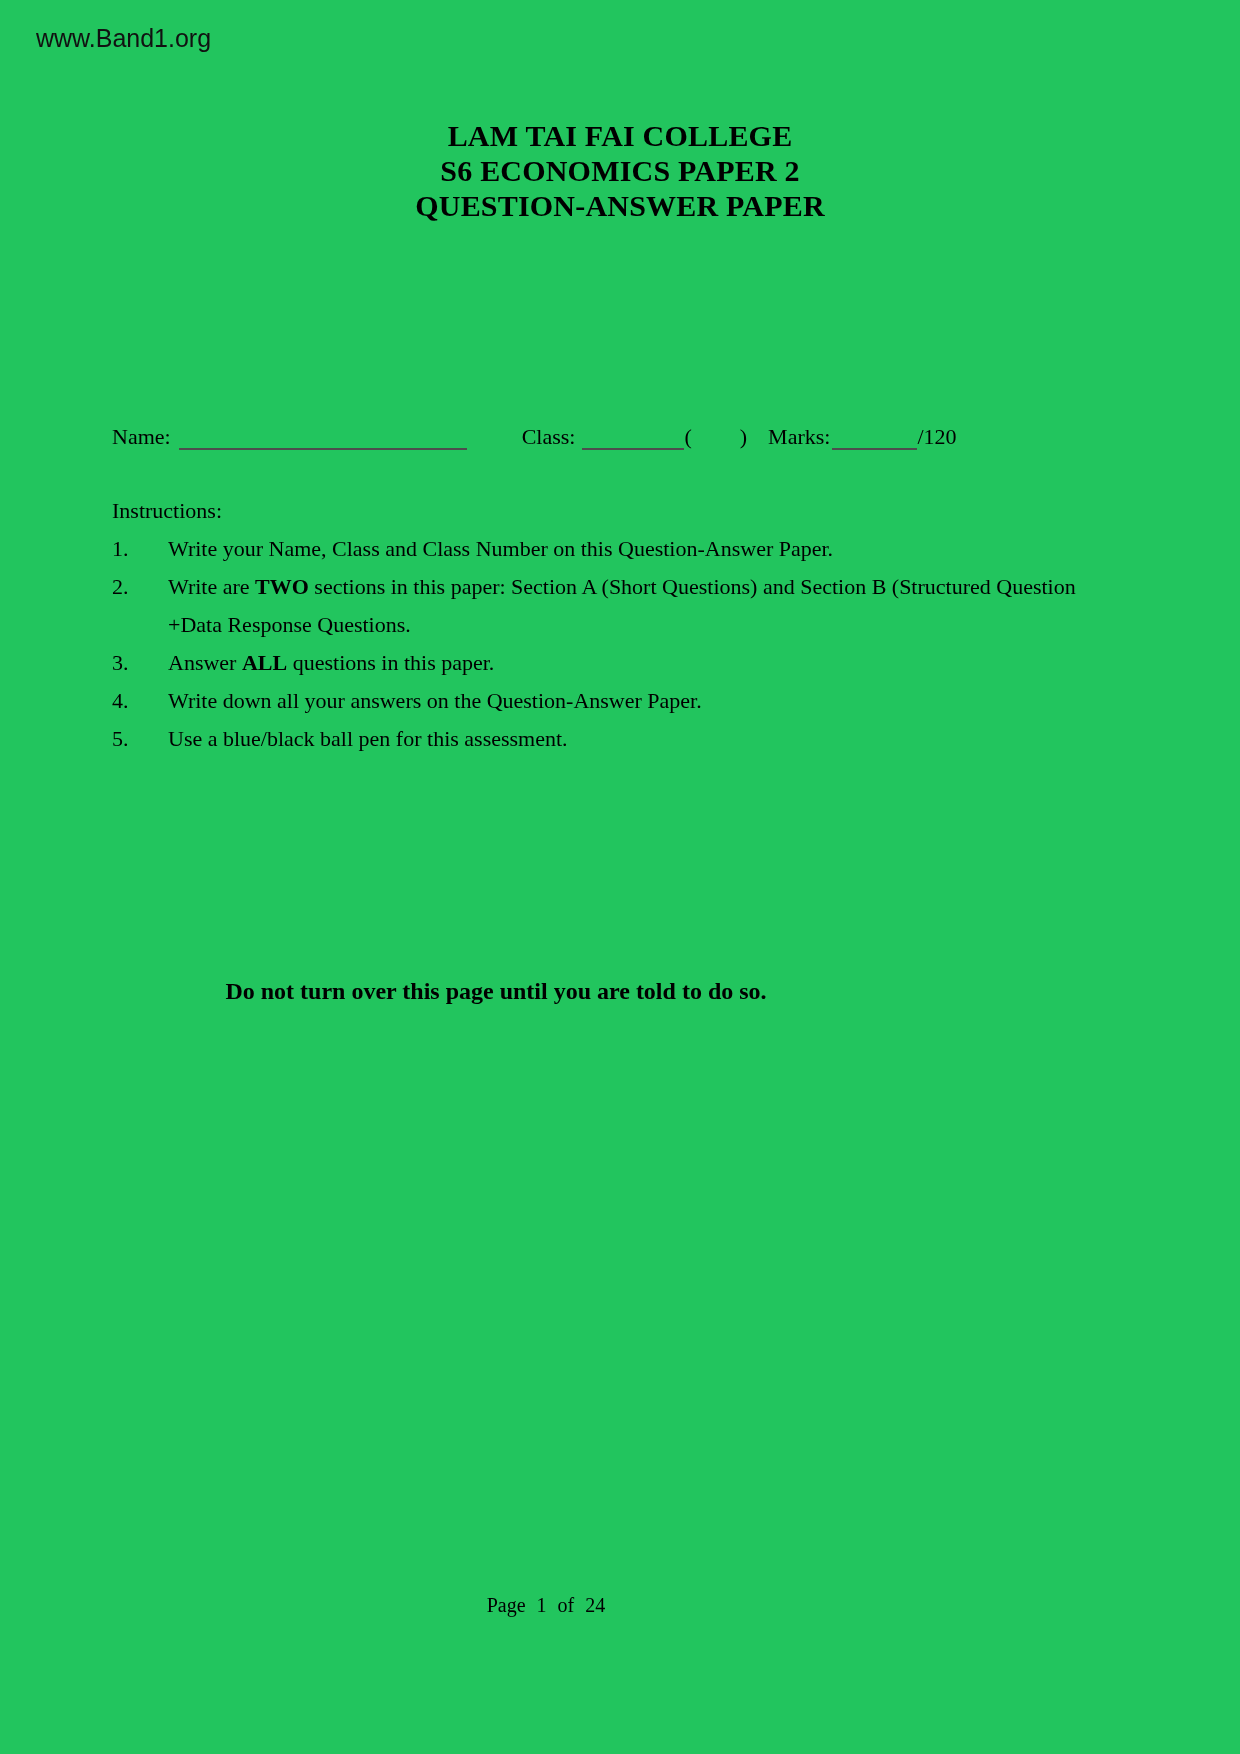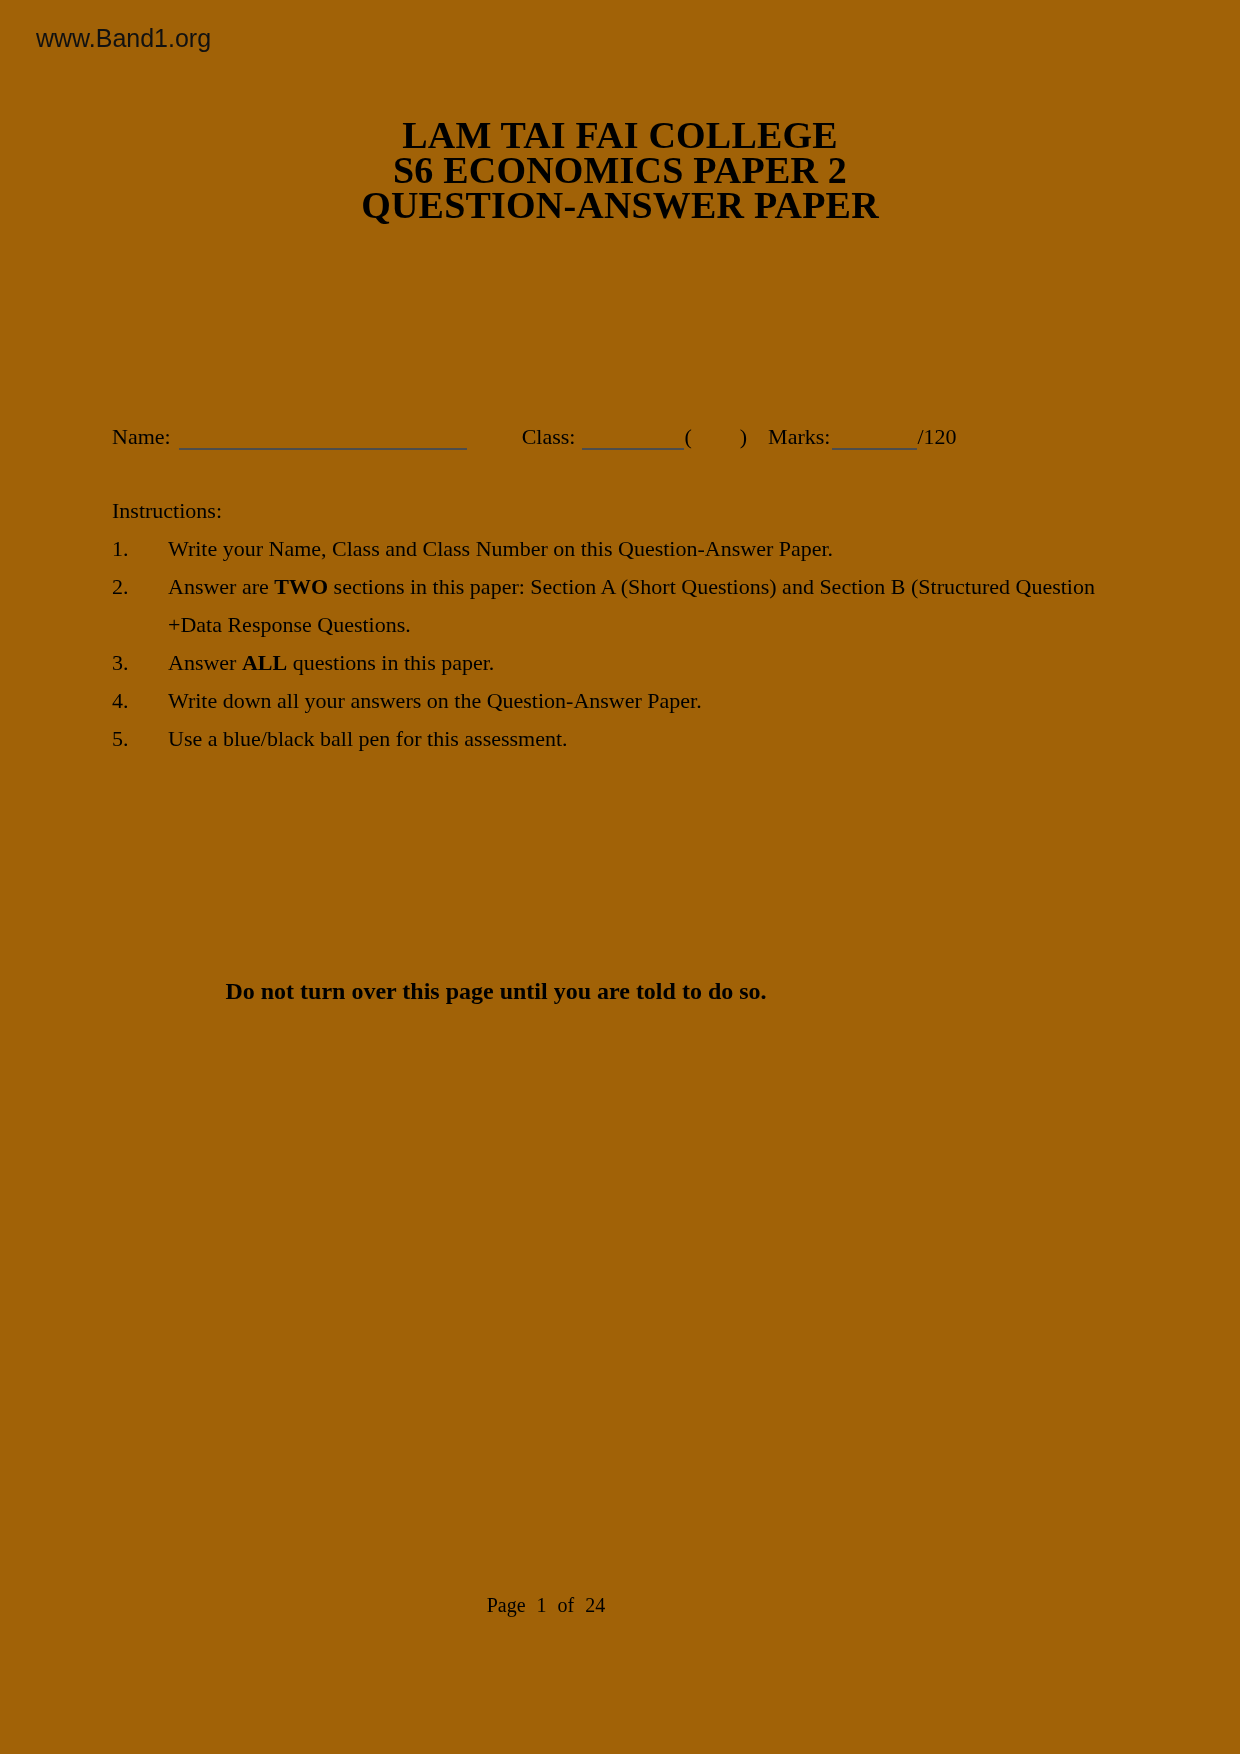--- a/index.html
+++ b/index.html
@@ -4,41 +4,41 @@
 <style>
   html, body {
     margin: 0;
     padding: 0;
     background: #ffffff;
   }
   .page {
     position: relative;
     width: 1240px;
     height: 1754px;
-    background: #a16207;
+    background: #22c55e;
     color: #000000;
     font-family: "Liberation Serif", "DejaVu Serif", serif;
     overflow: hidden;
   }
   .watermark {
     position: absolute;
     left: 36px;
     top: 24px;
     font-family: "Liberation Sans", "DejaVu Sans", sans-serif;
     font-size: 25px;
     color: #111111;
   }
   .title-block {
     position: absolute;
     left: 0;
     top: 118px;
     width: 1240px;
     text-align: center;
     font-weight: bold;
-    font-size: 38px;
+    font-size: 30px;
     line-height: 35px;
     letter-spacing: 0.2px;
   }
   .meta-block {
     position: absolute;
     left: 112px;
     top: 310px;
     font-size: 22px;
     line-height: 36px;
   }
@@ -128,21 +128,21 @@
 
   <div class="instructions-block">
     <div class="inst-heading">Instructions:</div>
     <div>
         <div class="inst-item">
           <span class="inst-num">1.</span>
           <span class="inst-text"><span>Write your Name, Class and Class Number on this Question-Answer Paper.</span></span>
         </div>
         <div class="inst-item">
           <span class="inst-num">2.</span>
-          <span class="inst-text"><span>Answer are </span><b>TWO</b><span> sections in this paper: Section A (Short Questions) and Section B (Structured Question +Data Response Questions.</span></span>
+          <span class="inst-text"><span>Write are </span><b>TWO</b><span> sections in this paper: Section A (Short Questions) and Section B (Structured Question +Data Response Questions.</span></span>
         </div>
         <div class="inst-item">
           <span class="inst-num">3.</span>
           <span class="inst-text"><span>Answer </span><b>ALL</b><span> questions in this paper.</span></span>
         </div>
         <div class="inst-item">
           <span class="inst-num">4.</span>
           <span class="inst-text"><span>Write down all your answers on the Question-Answer Paper.</span></span>
         </div>
         <div class="inst-item">

